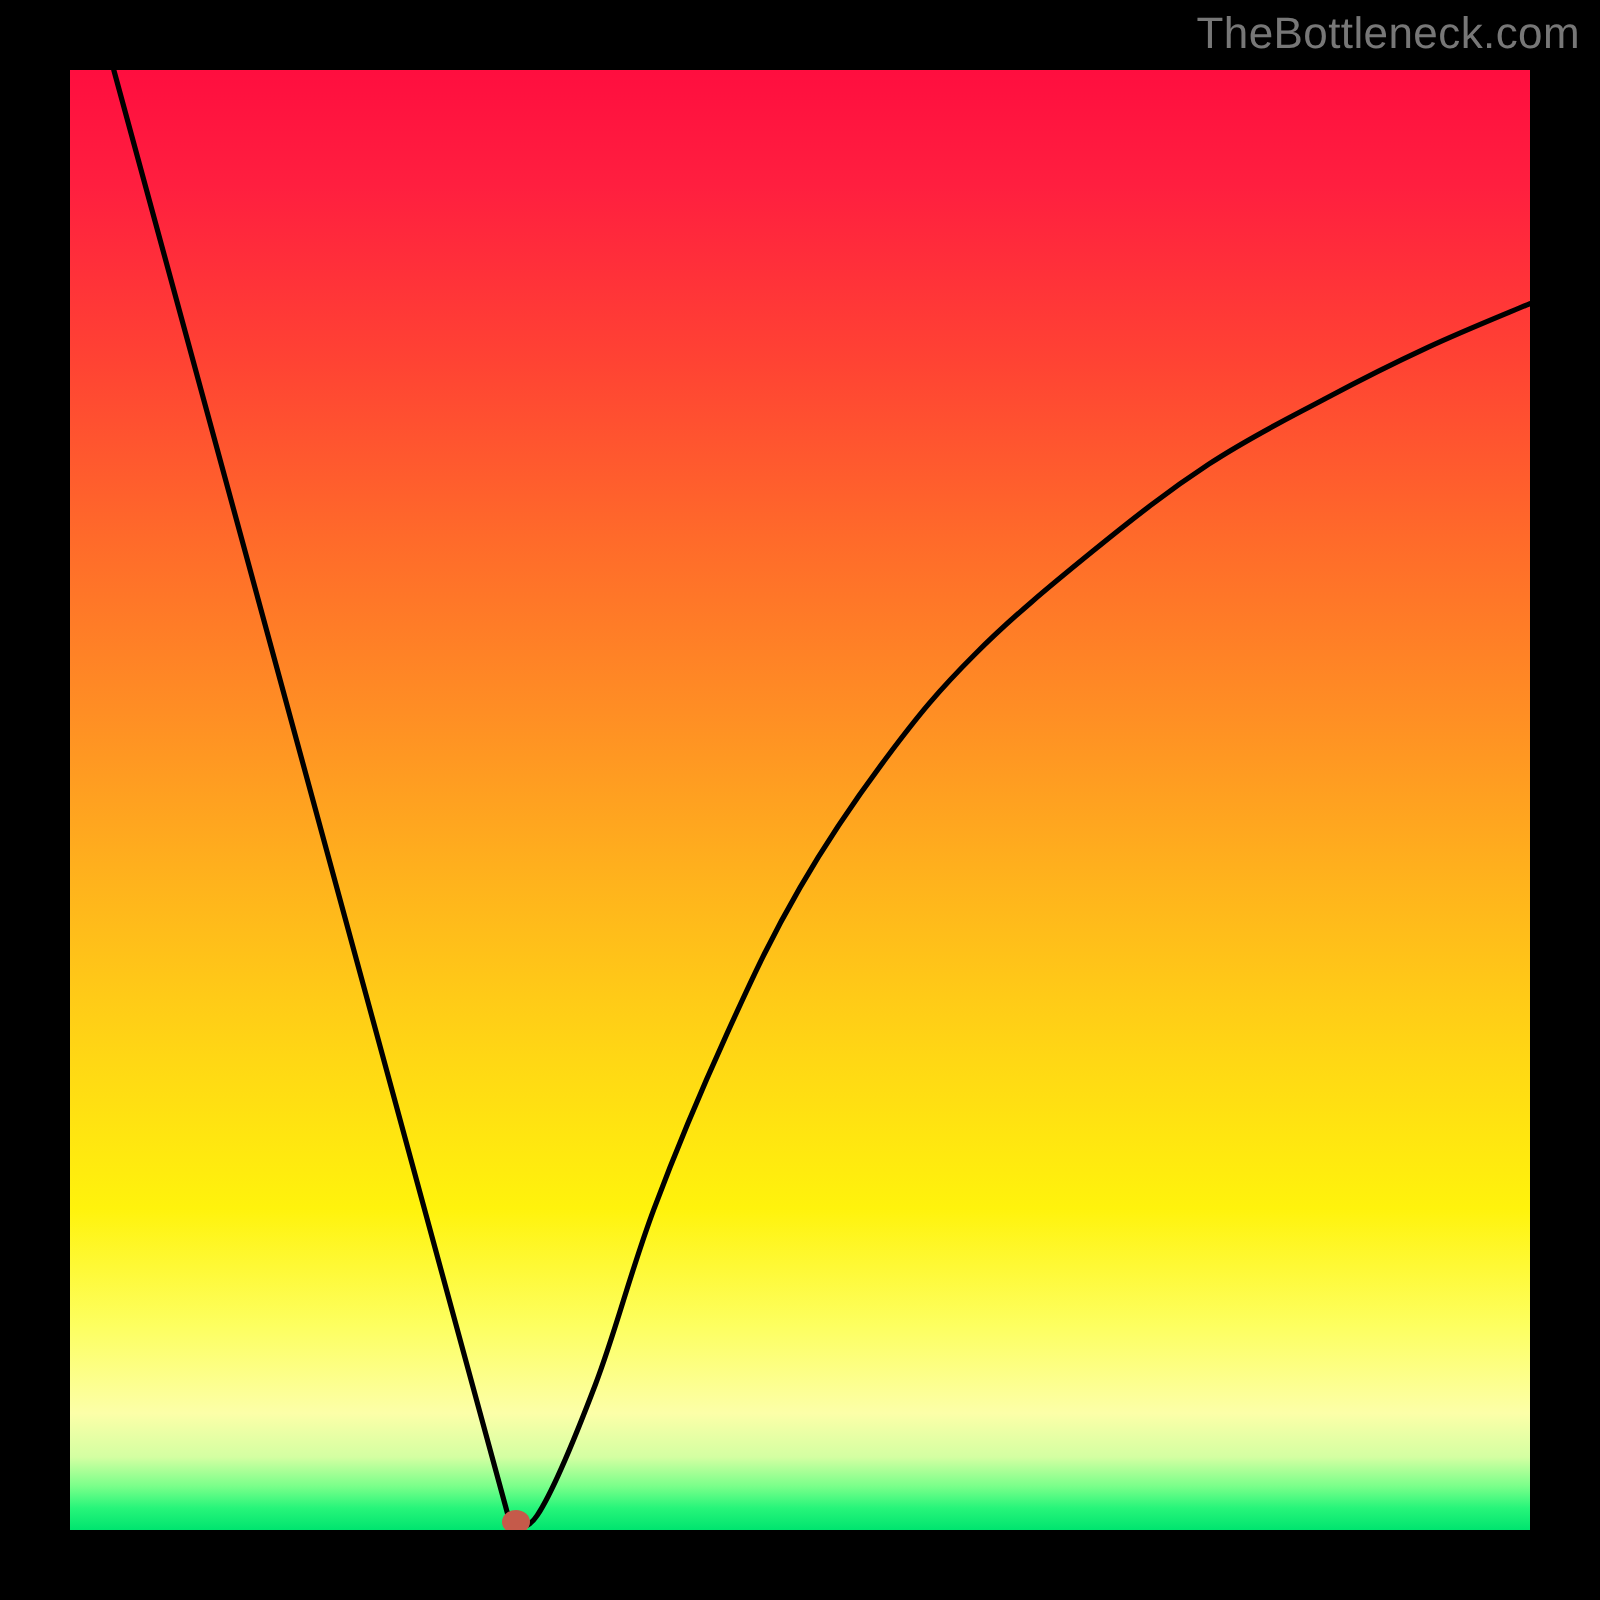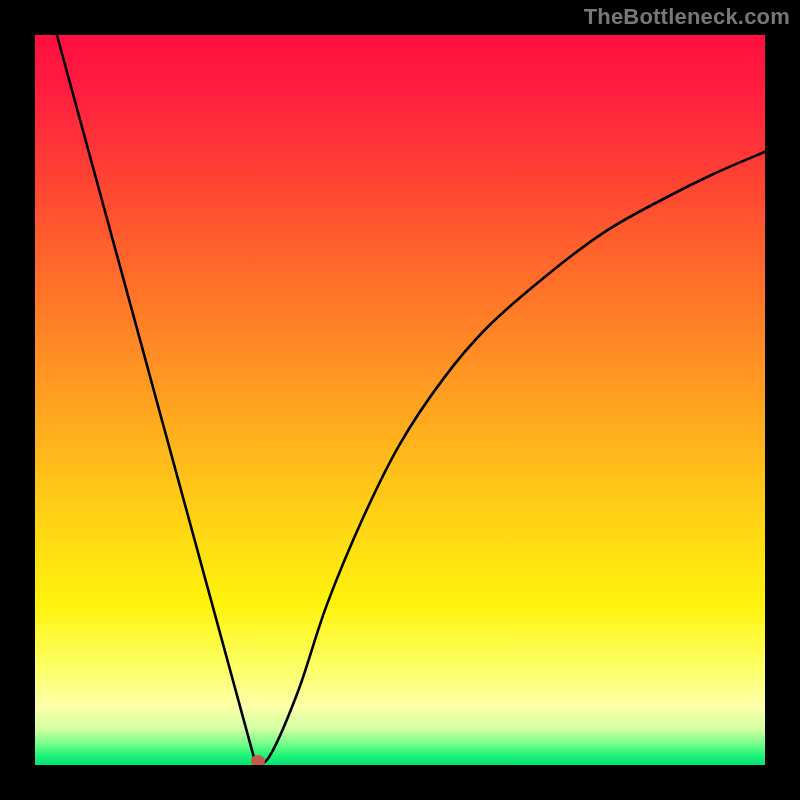--- a/index.html
+++ b/index.html
@@ -16,21 +16,21 @@
     width: 800px;
     height: 800px;
     background: #000;
   }
   .watermark {
     position: absolute;
     top: 4px;
     right: 10px;
     color: #777;
     font-size: 22px;
-    font-weight: 700;
+    font-weight: 400;
     letter-spacing: 0.2px;
     user-select: none;
   }
   .plot-area {
     position: absolute;
     left: 35px;
     top: 35px;
     width: 730px;
     height: 730px;
     overflow: hidden;

